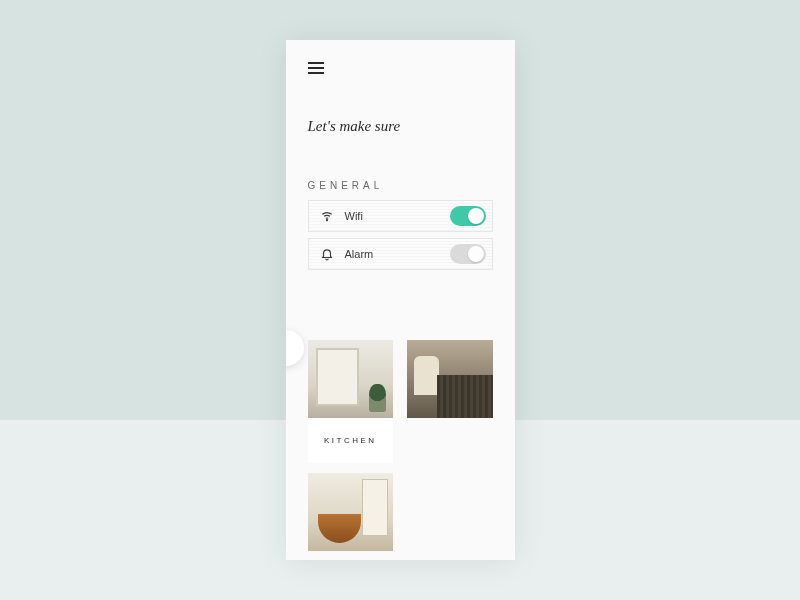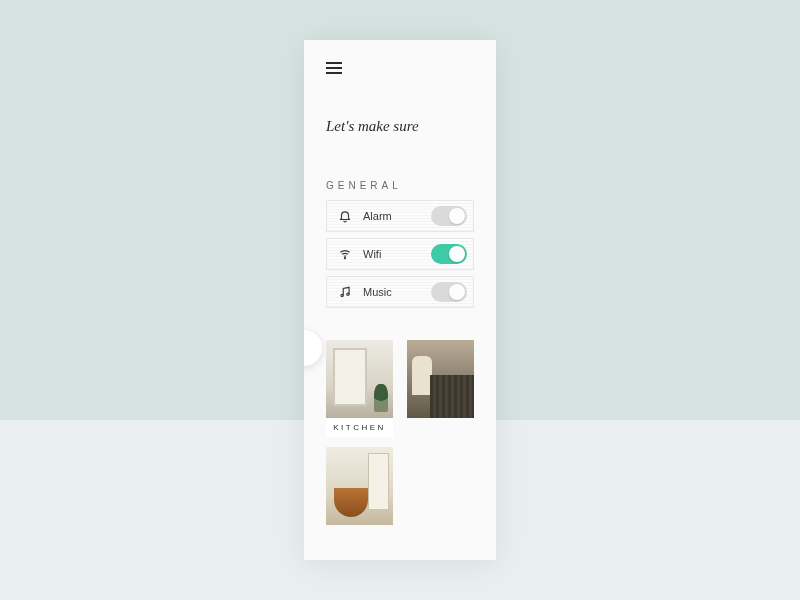--- a/index.html
+++ b/index.html
@@ -13,21 +13,21 @@
     position: relative;
   }
   .bg-split {
     position: absolute;
     left: 0; right: 0; bottom: 0;
     height: 180px;
     background: #e8efee;
   }
   .phone {
     position: relative;
-    width: 192px;
+    width: 229px;
     height: 520px;
     background: #fafafa;
     box-shadow: 0 2px 30px rgba(0,0,0,0.08);
     overflow: hidden;
   }
   .hamburger {
     position: absolute;
     top: 22px;
     left: 22px;
     width: 16px;
@@ -146,21 +146,21 @@
     background: #ccc;
     position: relative;
     overflow: hidden;
   }
   .room .caption {
     background: #ffffff;
     text-align: center;
     font-size: 8px;
     letter-spacing: 2.5px;
     color: #2a2a2a;
-    padding: 5px 0;
+    padding: 18px 0;
     font-weight: 500;
   }
   
   .thumb.kitchen {
     background: linear-gradient(180deg, #eceae3 0%, #d9d4c6 60%, #b7b0a0 100%);
   }
   .thumb.kitchen::before{
     content:""; position:absolute; left:10%; top:10%; width:45%; height:70%;
     background:#f3f0e8; border:2px solid #cfc9ba; 
   }
@@ -216,63 +216,50 @@
       <span></span>
   </div>
 
   <div class="greeting">
     <span>Let's make sure</span><br>
   </div>
 
   <div class="section-label">GENERAL</div>
 
   <div class="controls">
-
-    <div class="row">
-      <span class="icon">
-        <svg viewBox="0 0 24 24" width="14" height="14" fill="none" stroke="currentColor" stroke-width="2">
-          <path d="M6 16V11a6 6 0 1 1 12 0v5l1.5 2h-15z"></path>
-            <path d="M10 20a2 2 0 0 0 4 0"></path>
-        </svg>
-      </span>
-      <span class="label">Alarm</span>
-      <div class="toggle off">
-          <div class="knob"></div>
-        </div>
-    </div>
 
     <div class="row">
       <span class="icon">
         <svg viewBox="0 0 24 24" width="14" height="14" fill="none" stroke="currentColor" stroke-width="2">
           <path d="M4 9a14 14 0 0 1 16 0"></path>
             <path d="M7 12.5a9 9 0 0 1 10 0"></path>
             <path d="M10 16a4 4 0 0 1 4 0"></path>
             <circle cx="12" cy="19" r="1" fill="currentColor"></circle>
         </svg>
       </span>
       <span class="label">Wifi</span>
       <div class="toggle on">
           <div class="knob"></div>
         </div>
     </div>
 
     <div class="row">
       <span class="icon">
         <svg viewBox="0 0 24 24" width="14" height="14" fill="none" stroke="currentColor" stroke-width="2">
-          <path d="M9 18V6l10-2v12"></path>
-            <circle cx="7" cy="18" r="2"></circle>
-            <circle cx="17" cy="16" r="2"></circle>
+          <path d="M6 16V11a6 6 0 1 1 12 0v5l1.5 2h-15z"></path>
+            <path d="M10 20a2 2 0 0 0 4 0"></path>
         </svg>
       </span>
-      <span class="label">Music</span>
+      <span class="label">Alarm</span>
       <div class="toggle off">
           <div class="knob"></div>
         </div>
     </div>
 
+
   </div>
 
   <div class="fab"></div>
 
   <div class="rooms">
 
     <div class="room">
       <div class="thumb kitchen"></div>
       <div class="caption">KITCHEN</div>
     </div>

